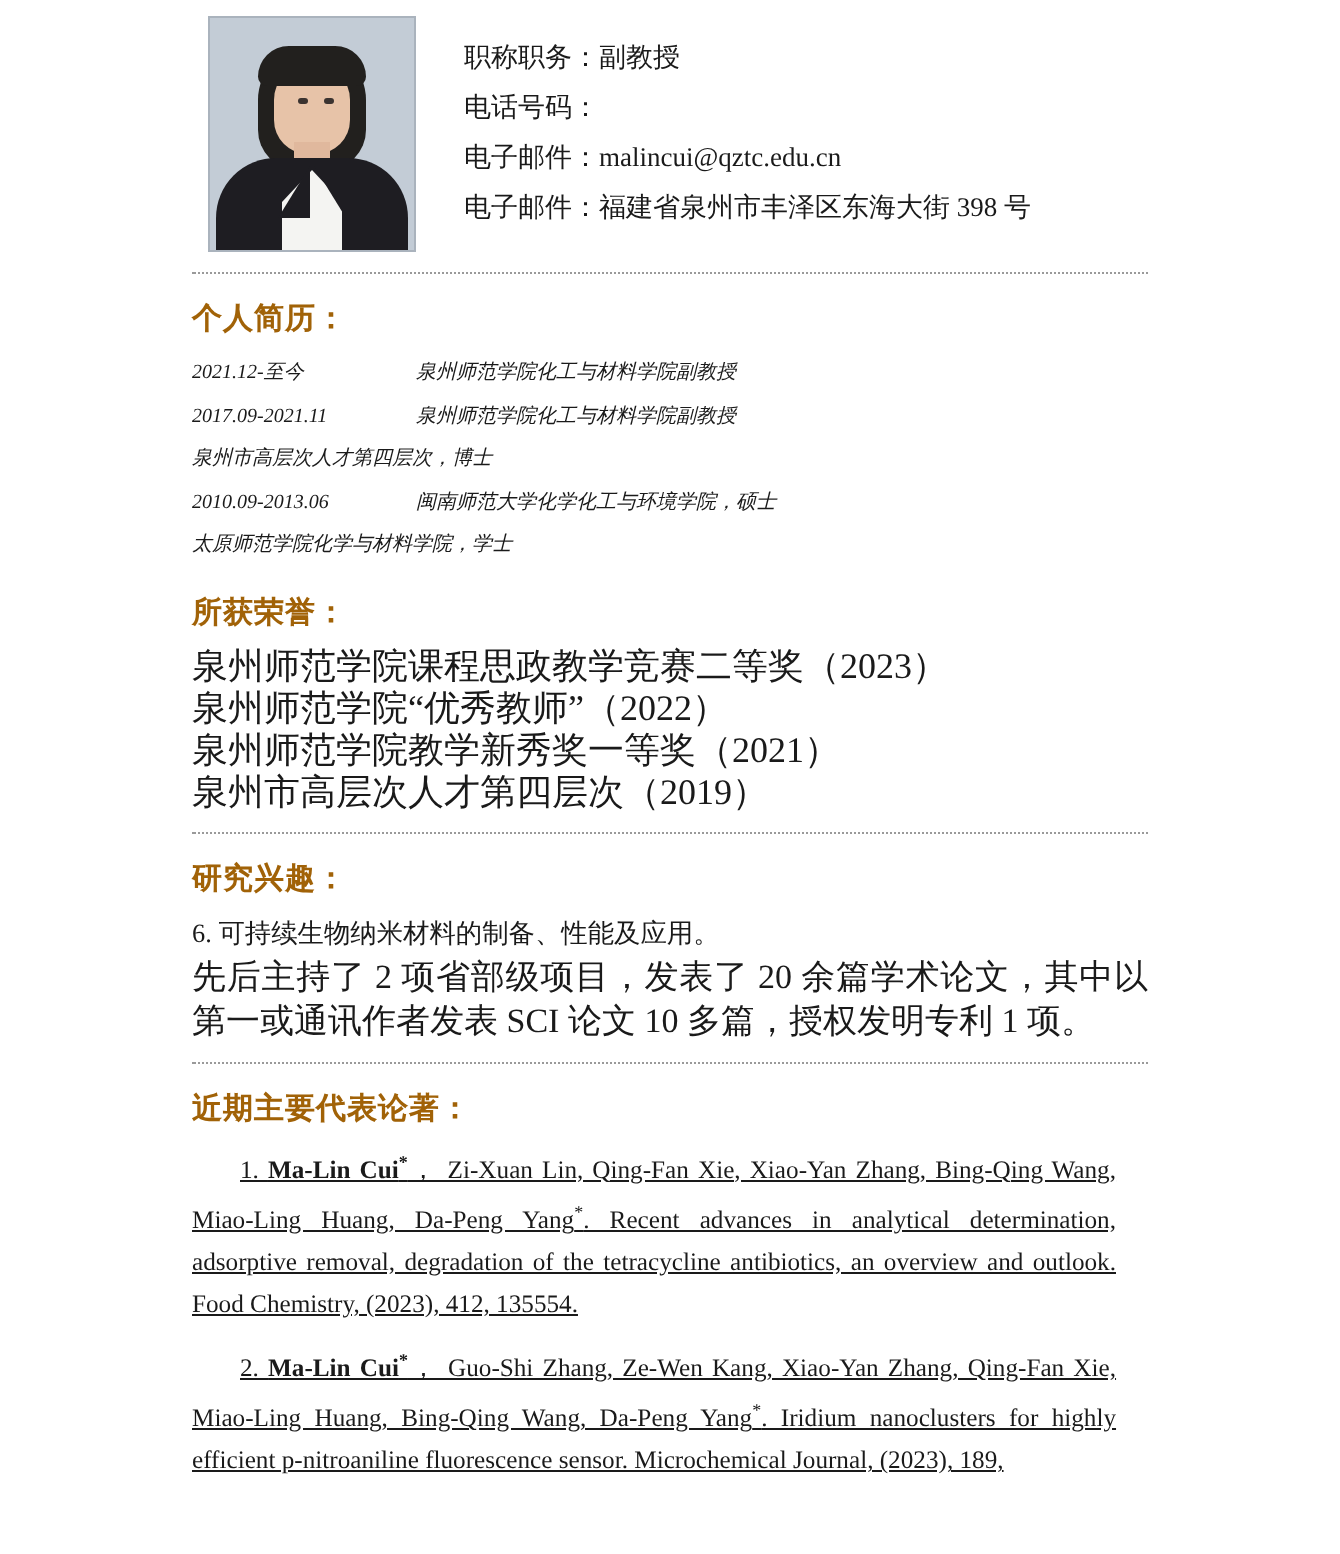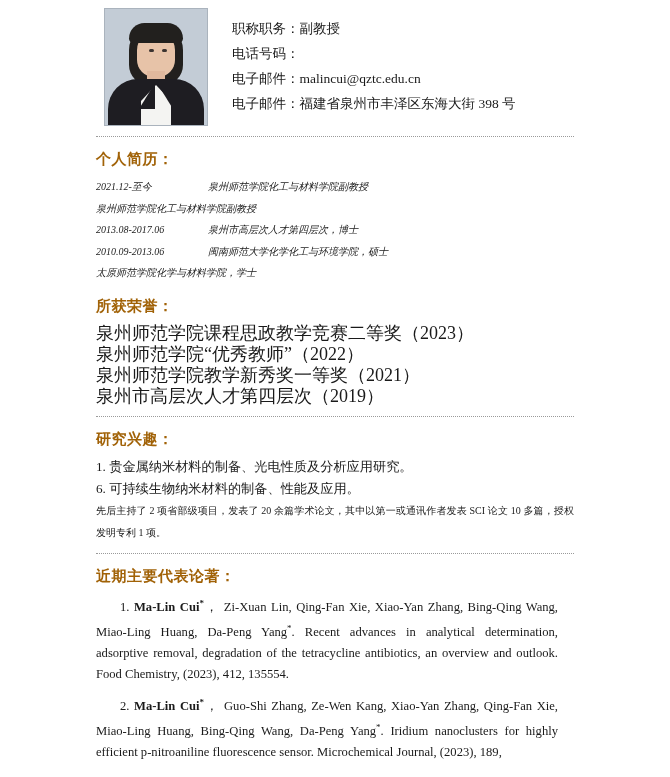--- a/index.html
+++ b/index.html
@@ -166,32 +166,33 @@
     margin: 9px 0 0 0;
     height: 0;
   }
 
   .para {
     font-size: 13.2px;
     line-height: 22px;
     margin: 0;
   }
   .para-just {
-    font-size: 10px;
+    font-size: 17px;
     line-height: 22px;
     margin: 0;
     text-align: justify;
   }
 
   .pub {
     font-size: 12.6px;
     line-height: 21px;
     text-align: justify;
     margin: 7px 16px 0 0;
     text-indent: 24px;
+    text-decoration: underline;
   }
   .pub b { font-weight: bold; }
   .sup { vertical-align: super; font-size: 9px; }
 </style>
 </head>
 <body>
 
 <div class="page">
 
   <div class="header">
@@ -229,44 +230,43 @@
   <div class="dotted"></div>
 
   <div class="content">
 
     <div class="sec-title">个人简历：</div>
     <div class="edu-line">
       <span class="edu-date">2021.12-至今</span>
       <span class="edu-desc">泉州师范学院化工与材料学院副教授</span>
     </div>
     <div class="edu-line">
+      <span class="edu-date">2017.09-2021.11</span>
       <span class="edu-desc">泉州师范学院化工与材料学院副教授</span>
     </div>
     <div class="edu-line">
-      <span class="edu-date">2013.08-2017.06</span>
       <span class="edu-desc">泉州市高层次人才第四层次，博士</span>
     </div>
     <div class="edu-line">
       <span class="edu-date">2010.09-2013.06</span>
       <span class="edu-desc">闽南师范大学化学化工与环境学院，硕士</span>
     </div>
     <div class="edu-line">
       <span class="edu-desc">太原师范学院化学与材料学院，学士</span>
     </div>
 
     <div class="sec-title">所获荣誉：</div>
     <p class="line">泉州师范学院课程思政教学竞赛二等奖（2023）</p>
     <p class="line">泉州师范学院“优秀教师”（2022）</p>
     <p class="line">泉州师范学院教学新秀奖一等奖（2021）</p>
     <p class="line">泉州市高层次人才第四层次（2019）</p>
 
     <div class="sep"></div>
 
     <div class="sec-title">研究兴趣：</div>
-    <p class="para">1. 贵金属纳米材料的制备、光电性质及分析应用研究。</p>
     <p class="para">6. 可持续生物纳米材料的制备、性能及应用。</p>
     <p class="para-just">先后主持了 2 项省部级项目，发表了 20 余篇学术论文，其中以第一或通讯作者发表 SCI 论文 10 多篇，授权发明专利 1 项。</p>
 
     <div class="sep"></div>
 
     <div class="sec-title">近期主要代表论著：</div>
 
     <p class="pub">
       <span>1. </span><b>Ma-Lin Cui</b><b class="sup">*</b><span>， Zi-Xuan Lin, Qing-Fan Xie, Xiao-Yan Zhang, Bing-Qing Wang, Miao-Ling Huang, Da-Peng Yang</span><span class="sup">*</span><span>. Recent advances in analytical determination, adsorptive removal, degradation of the tetracycline antibiotics, an overview and outlook. Food Chemistry, (2023), 412, 135554.</span>
     </p>

